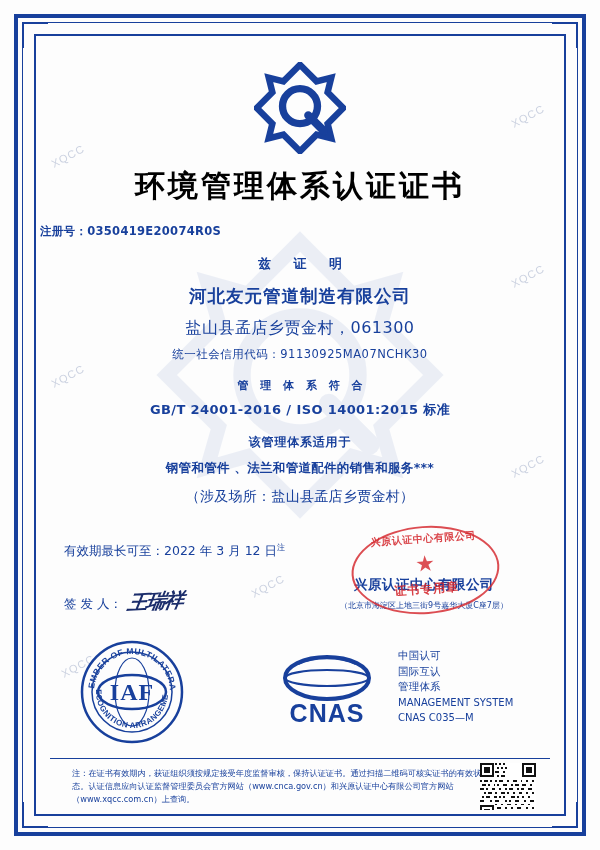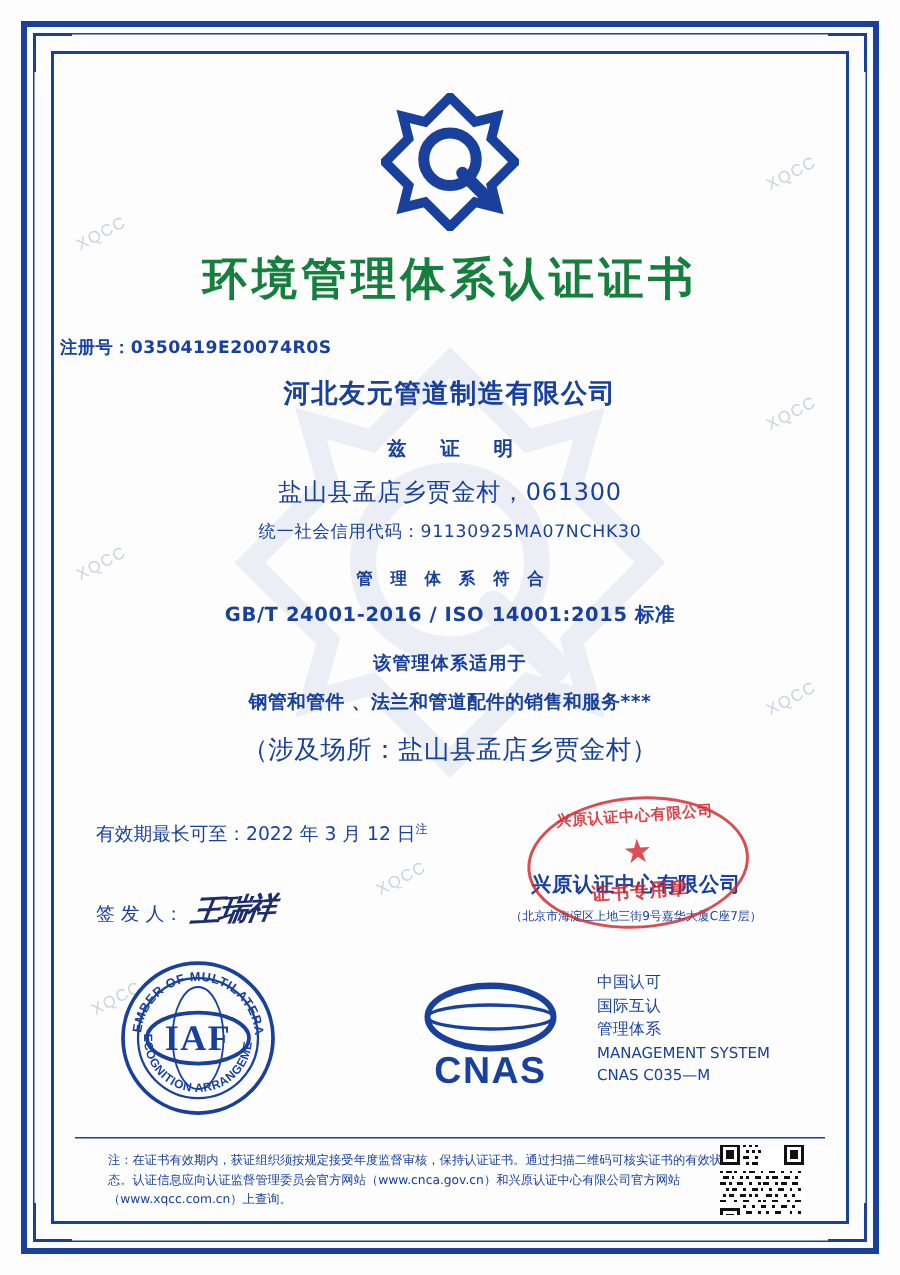--- a/index.html
+++ b/index.html
@@ -89,21 +89,21 @@
     display: inline-block;
     width: 92px;
     height: 92px;
   }
 
   
   .title {
     text-align: center;
     font-size: 30px;
     font-weight: bold;
-    color: #15803d;
+    color: #000000;
     letter-spacing: 3px;
     margin-top: 8px;
     font-family: "DejaVu Sans", "Liberation Sans", sans-serif;
   }
 
   .regno {
     margin-top: 17px;
     padding-right: 2px;
     font-size: 11.5px;
     font-weight: bold;
@@ -158,21 +158,21 @@
     letter-spacing: .8px;
   }
   .scope {
     margin-top: 9px;
     font-size: 12.5px;
     font-weight: bold;
     letter-spacing: .3px;
   }
   .site {
     margin-top: 11px;
-    font-size: 17px;
+    font-size: 14px;
     letter-spacing: .3px;
   }
 
   
   .mid-row {
     margin-top: 30px;
     position: relative;
     height: 108px;
   }
   .dates {
@@ -383,22 +383,22 @@
         </svg>
       </span>
     </div>
 
     <div class="title">环境管理体系认证证书</div>
 
     <div class="regno">
       <span>注册号：</span><span>0350419E20074R0S</span>
     </div>
 
+    <div class="block lbl-attest">兹  证  明</div>
     <div class="block company">河北友元管道制造有限公司</div>
-    <div class="block lbl-attest">兹  证  明</div>
     <div class="block addr">盐山县孟店乡贾金村，061300</div>
     <div class="block credit">统一社会信用代码：91130925MA07NCHK30</div>
 
     <div class="block lbl-conform">管 理 体 系 符 合</div>
     <div class="block standard">GB/T 24001-2016 / ISO 14001:2015 标准</div>
 
     <div class="block lbl-scope">该管理体系适用于</div>
     <div class="block scope">钢管和管件 、法兰和管道配件的销售和服务***</div>
     <div class="block site">（涉及场所：盐山县孟店乡贾金村）</div>
 

